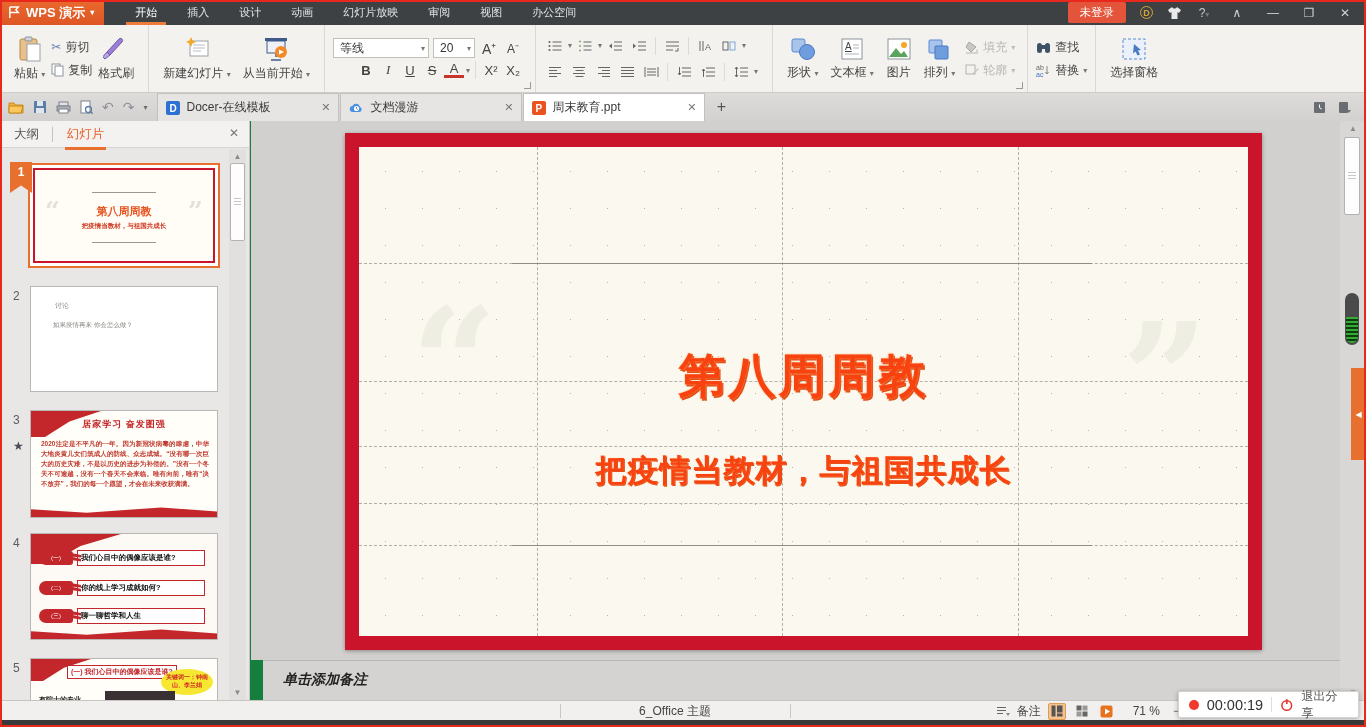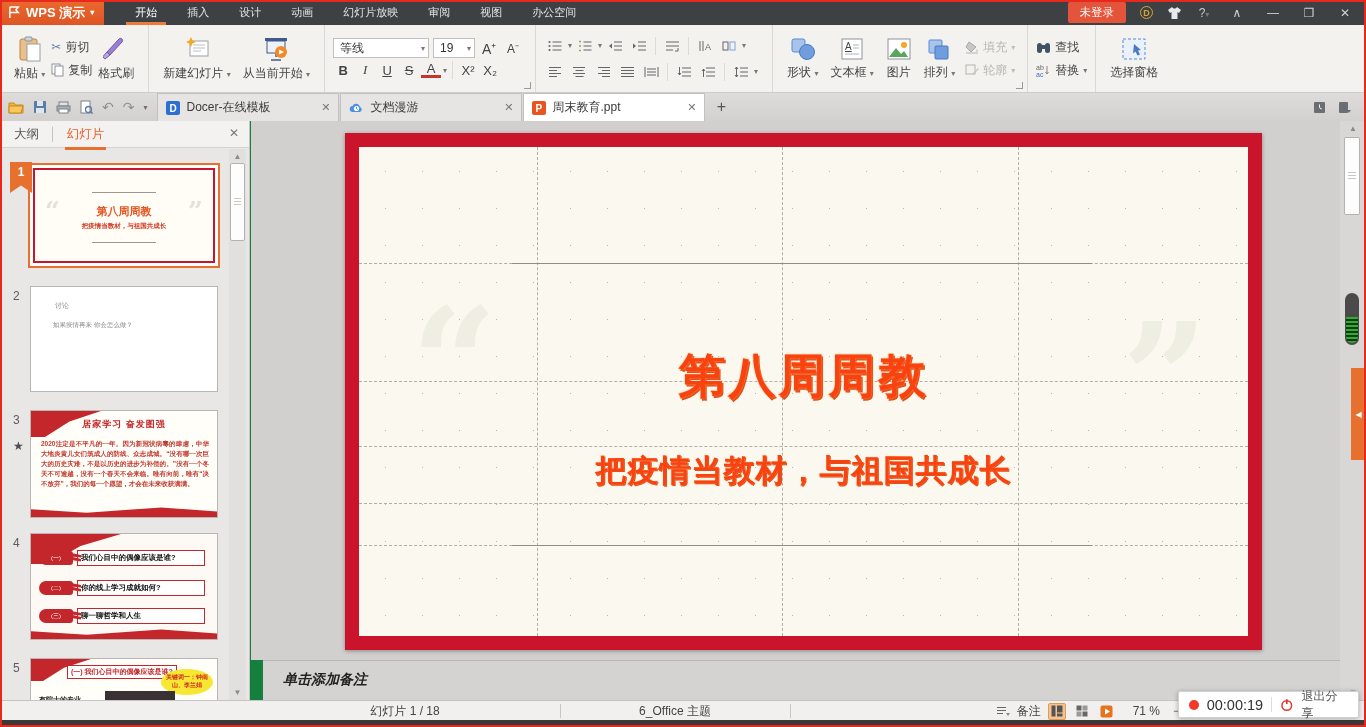--- a/index.html
+++ b/index.html
@@ -235,28 +235,28 @@
           <rect x="5" y="5" width="18" height="12" fill="#eef2f8" stroke="#3f5b8c"></rect>
           <path d="M14 17v4M9 24h10" stroke="#3f5b8c" stroke-width="1.5" fill="none"></path>
           <circle cx="19" cy="16" r="6" fill="#f28a2a"></circle>
             <path d="M17 13.5l5 2.5-5 2.5z" fill="#fff"></path>
         </svg>
         <span class="lbl"><span>从当前开始</span> <span class="caret">▾</span></span>
       </div>
     </div>
 
     <div class="rgroup" style="padding-right:12px;">
-      <div style="display:flex; flex-direction:column; gap:3px;">
+      <div style="display:flex; flex-direction:column; gap:3px;align-items:flex-end;">
         <div style="display:flex; gap:4px; align-items:center;">
           <div class="combo" style="width:96px;">
               <span>等线</span>
               <span class="caret">▾</span>
             </div>
           <div class="combo" style="width:42px;">
-              <span>19</span>
+              <span>20</span>
               <span class="caret">▾</span>
             </div>
           <span class="fbtn" style="font-size:14px">A⁺</span>
           <span class="fbtn" style="font-size:12px">A⁻</span>
         </div>
         <div style="display:flex; gap:2px; align-items:center;">
           <span class="fbtn" style="font-weight:bold">B</span>
           <span class="fbtn" style="font-style:italic; font-family:'Liberation Serif',serif">I</span>
           <span class="fbtn" style="text-decoration:underline">U</span>
           <span class="fbtn" style="text-decoration:line-through">S</span>
@@ -623,21 +623,20 @@
     <div class="vscroll">
       <span class="arr" style="top:3px;">▲</span>
       <div class="vthumb"></div>
       <div class="green-grip"></div>
       <div class="orange-tab">◀</div>
       <span class="arr" style="bottom:3px;">▼</span>
     </div>
   </div>
 
   <div class="statusbar">
-    <span class="sb-counter">幻灯片 1 / 18</span>
     <span class="sb-div" style="left:560px;"></span>
     <span class="sb-theme">6_Office 主题</span>
     <span class="sb-div" style="left:790px;"></span>
     <div class="sb-right">
       <svg width="14" height="11" viewBox="0 0 14 11">
           <path d="M1 1.5h9M1 4.5h9M1 7.5h6" stroke="#666"></path>
           <path d="M10 7l4 0-2 3z" fill="#888"></path>
         </svg>
       <span>备注</span>
       <span class="viewbtn active">

